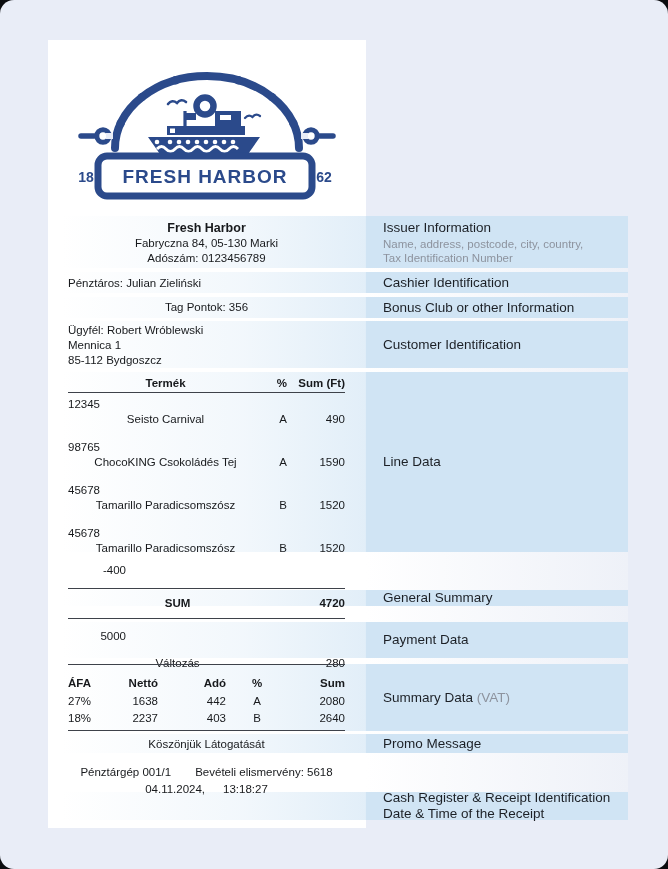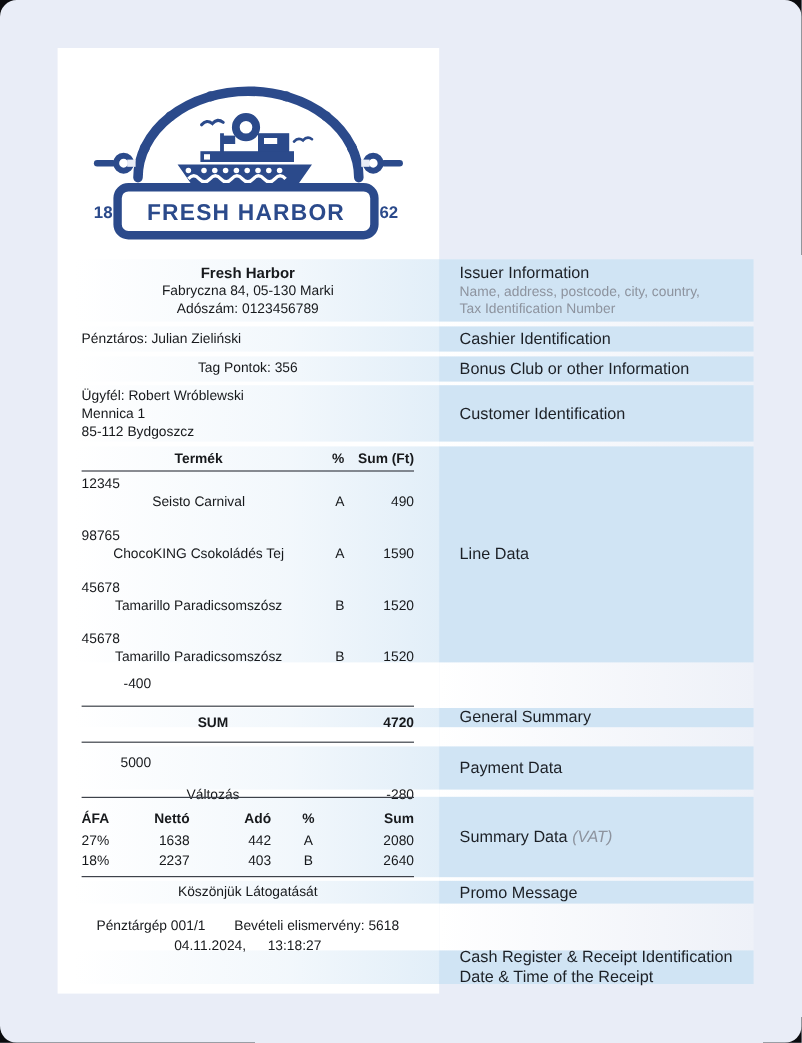--- a/index.html
+++ b/index.html
@@ -23,21 +23,21 @@
   .band-cashier{top:272px;height:21px;}
   .band-bonus{top:297px;height:21px;}
   .band-customer{top:321px;height:47px;}
   .band-linedata{top:372px;height:180px;}
   .band-gsummary{top:590px;height:16px;}
   .band-payment{top:622px;height:36px;}
   .band-vat{top:664px;height:67px;}
   .band-promo{top:734px;height:19px;}
   .band-cash{top:792px;height:28px;align-items:center;}
   .sub{font-size:11.5px;font-weight:400;color:#8d939e;line-height:13.5px;margin-top:2px;}
-  .suffix{color:#8d939e;font-weight:400;font-style:italic;}
+  .suffix{color:#8d939e;font-weight:400;}
   .label .l2{font-size:13.5px;}
 
   
   .r{position:absolute;left:68px;width:277px;font-size:11.5px;color:#17191c;line-height:14px;}
   .center{text-align:center;}
   .b{font-weight:700;}
   .brand{font-size:12.5px;}
   .flex{display:flex;align-items:baseline;}
   .grow{flex:1;min-width:0;text-align:center;}
   .pct{width:24px;text-align:right;}

